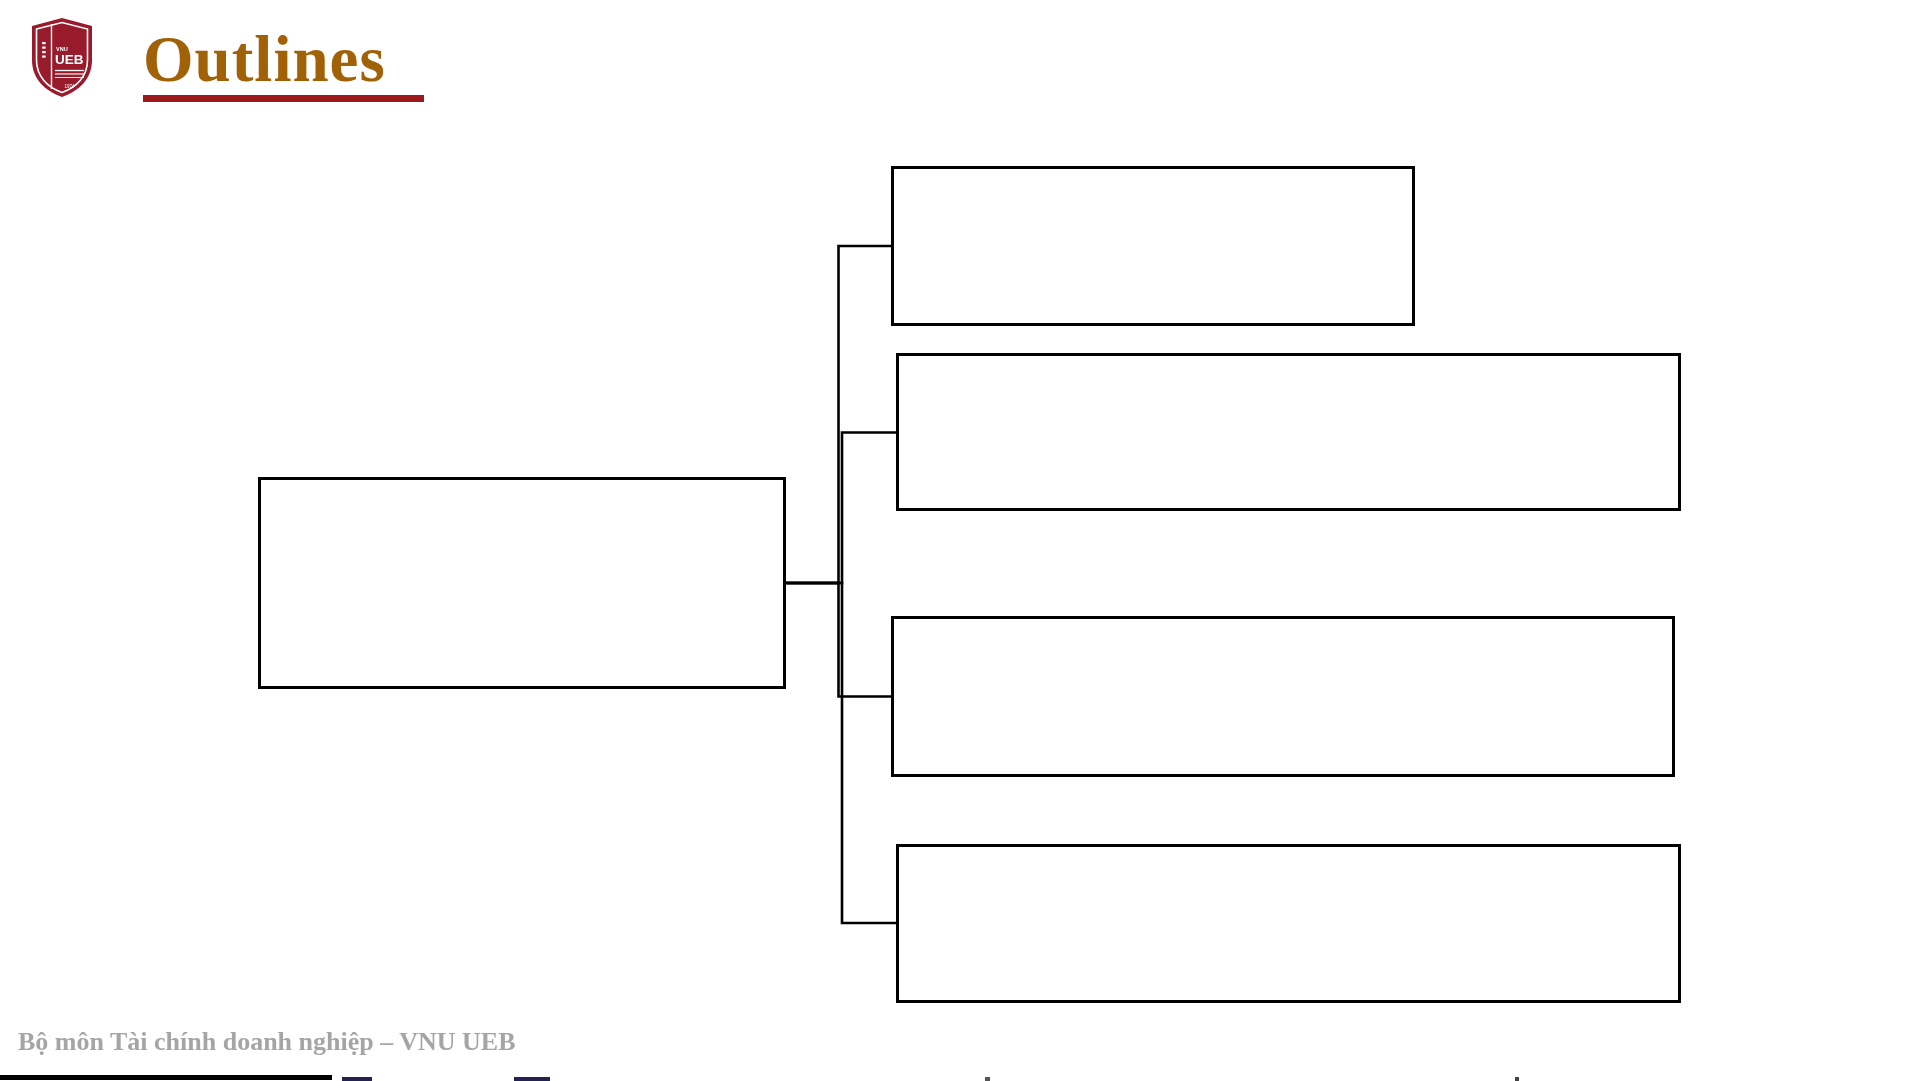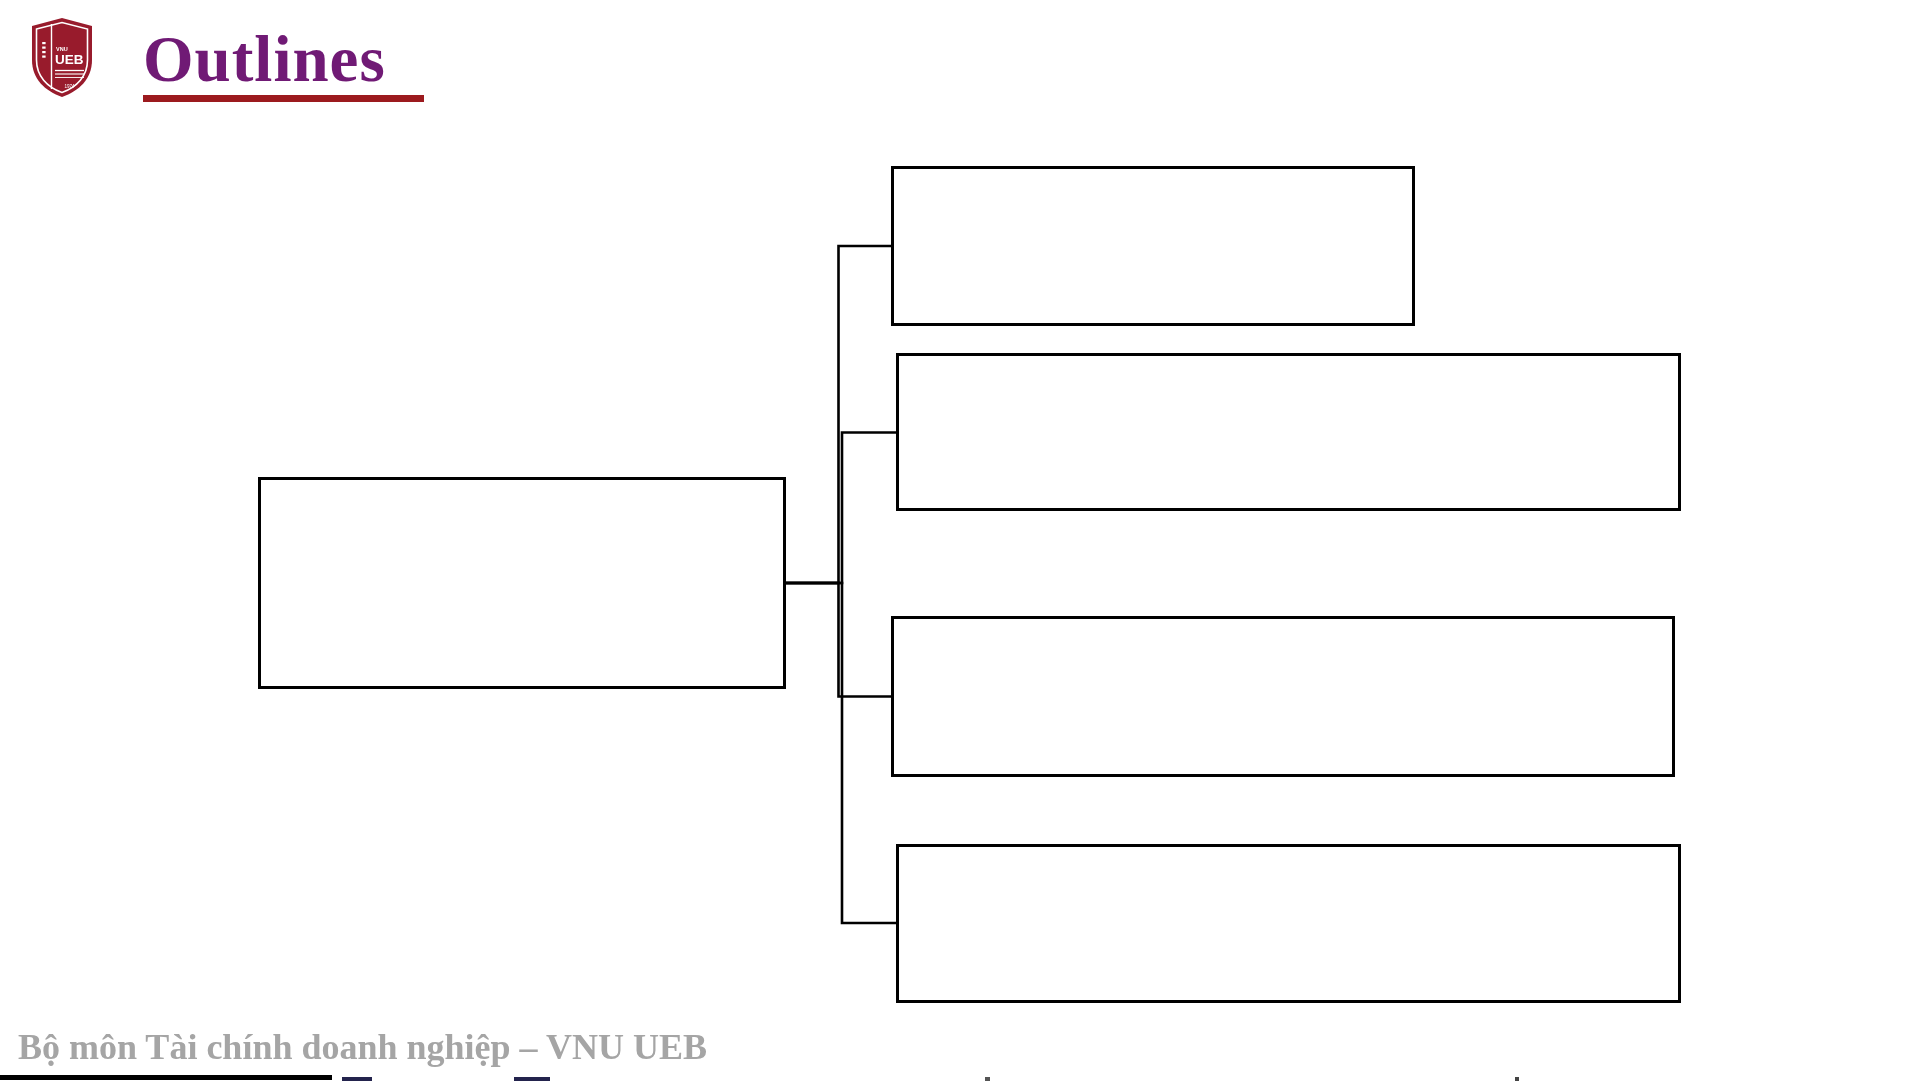--- a/index.html
+++ b/index.html
@@ -7,21 +7,21 @@
     position:relative;
     width:1850px;height:1081px;
     background:#fff;
     overflow:hidden;
     font-family:"Liberation Serif","DejaVu Serif",serif;
   }
   
   .logo{position:absolute;left:29px;top:14px;width:66px;height:86px;}
   .page-title{
     position:absolute;left:143px;top:27px;
-    font-size:65px;font-weight:bold;color:#701a75;
+    font-size:65px;font-weight:bold;color:#a16207;
     line-height:1;letter-spacing:1px;
   }
   .title-underline{
     position:absolute;left:143px;top:95px;width:281px;height:7px;
     background:#9C1A1E;
   }
   
   .dbox{
     position:absolute;
     background:#FFFFFF;
@@ -30,21 +30,21 @@
   }
   #root-box   {left:258px;top:477px;width:528px;height:212px;}
   #branch-box-1{left:891px;top:166px;width:524px;height:160px;}
   #branch-box-2{left:896px;top:353px;width:785px;height:158px;}
   #branch-box-3{left:891px;top:616px;width:784px;height:161px;}
   #branch-box-4{left:896px;top:844px;width:785px;height:159px;}
   #connector-layer{position:absolute;left:0;top:0;pointer-events:none;}
   
   .footer-text{
     position:absolute;left:18px;top:1026px;
-    font-size:36px;font-weight:bold;color:#A5A5A5;
+    font-size:26px;font-weight:bold;color:#A5A5A5;
     line-height:1.2;white-space:nowrap;
   }
   .bottom-rule{
     position:absolute;left:0;top:1075px;width:332px;height:5px;background:#000;
   }
   .frag{position:absolute;top:1077px;height:4px;}
   #frag-1{left:342px;width:30px;background:#23234d;}
   #frag-2{left:514px;width:36px;background:#23234d;}
   #frag-3{left:985px;width:5px;background:#555;}
   #frag-4{left:1515px;width:4px;background:#444;}

